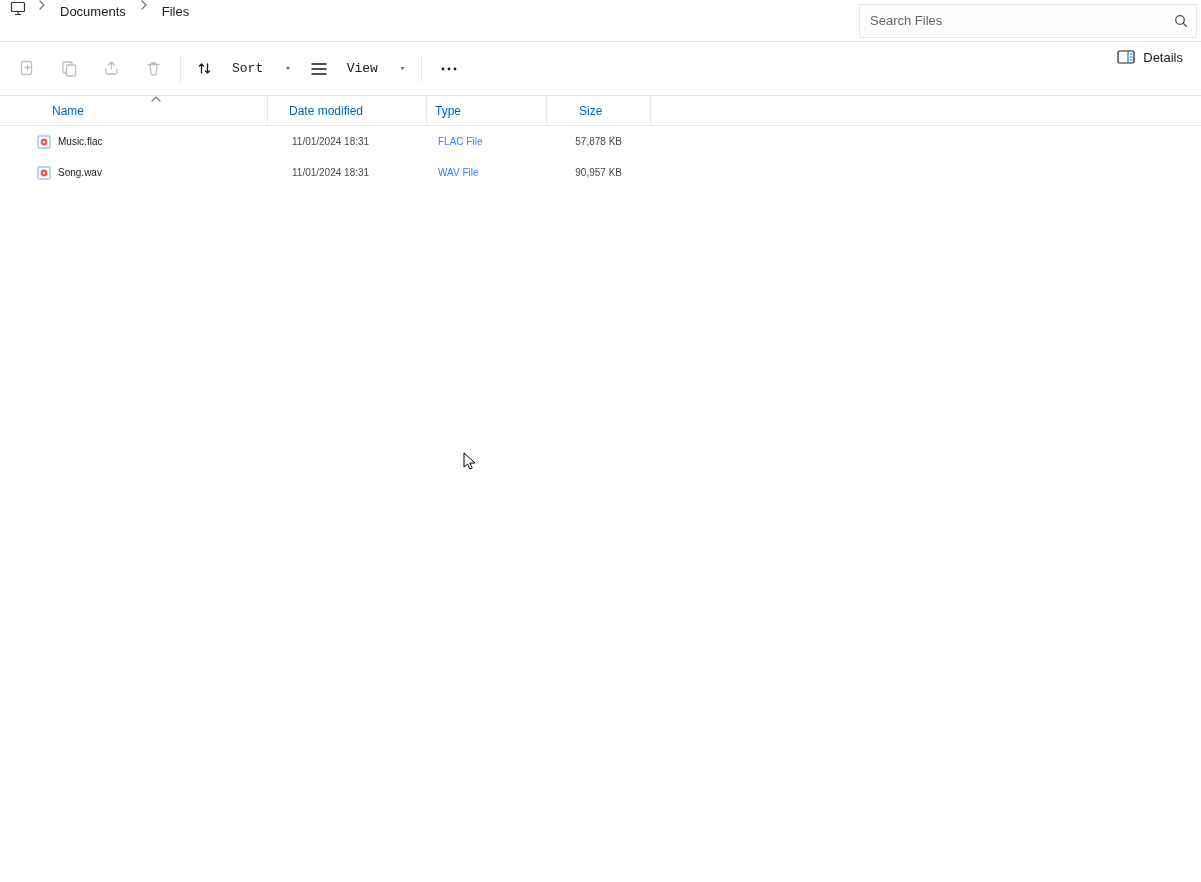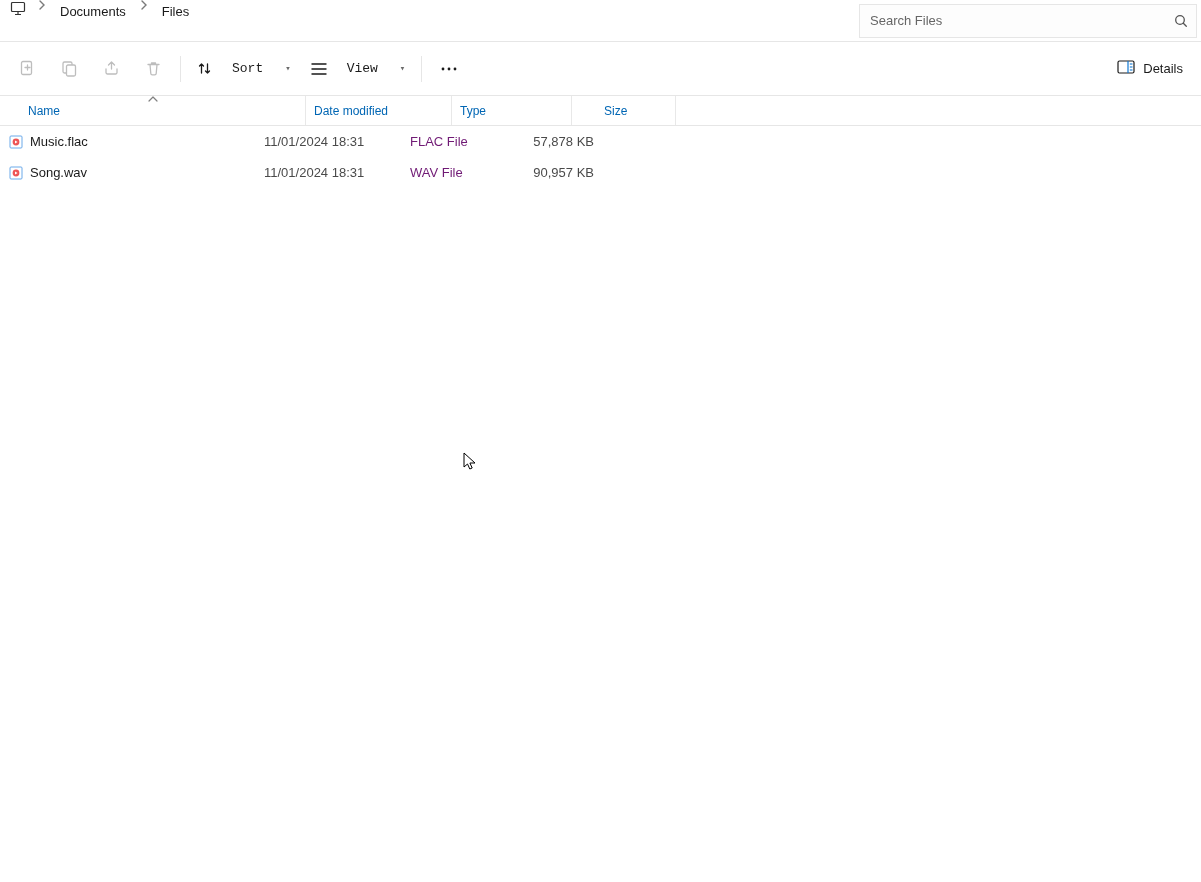--- a/index.html
+++ b/index.html
@@ -107,21 +107,21 @@
 }
 .tb-labeled .ico { color: #1a1a1a; display:flex; align-items:center; }
 .tb-labeled .dd {
   font-size: 9px;
   color: #6a6a6a;
   margin-left: 2px;
 }
 .spacer { flex: 1; }
 .details-btn {
   display: flex;
-  align-items: center;
+  align-items: flex-start;
   gap: 8px;
   padding: 0 12px;
   height: 38px;
   font-size: 13px;
 }
 
 
 .col-headers {
   display: flex;
   height: 30px;
@@ -130,52 +130,53 @@
   font-size: 12px;
   color: #0066b4;
 }
 .col {
   display: flex;
   align-items: center;
   padding: 0 8px;
   border-right: 1px solid #e8e8e8;
   position: relative;
 }
-.col-name { width: 306px; padding-left: 28px; }
-.col-date { width: 146px; }
+.col-name { width: 224px; padding-left: 8px; margin-left: 44px; }
+.col-date { width: 146px; margin-left: 13px; }
 .col-type { width: 120px; }
 .col-size { width: 80px; justify-content: flex-start; margin-left: 24px; }
 .sort-ind {
   position: absolute;
   top: -1px;
   left: 50%;
   transform: translateX(-50%);
   font-size: 8px;
   color: #808080;
 }
 
 
 .file-list { }
 .file-row {
   display: flex;
   align-items: center;
   height: 31px;
-  font-size: 13px;
+  font-size: 10px;
+  padding-left: 28px;
 }
 .cell { padding: 0 8px; }
 .cell-name {
   width: 256px;
   display: flex;
   align-items: center;
   gap: 6px;
   padding-left: 8px;
   color: #1a1a1a;
 }
 .cell-date { width: 146px; color: #4a4a4a; }
-.cell-type { width: 120px; color: #701a75; }
+.cell-type { width: 120px; color: #3b82f6; }
 .cell-size { width: 80px; color: #4a4a4a; text-align: right; }
 
 .file-icon {
   width: 16px; height: 16px;
   display: flex; align-items: center; justify-content: center;
 }
 .file-icon svg { display:block; }
 
 
 .cursor {

